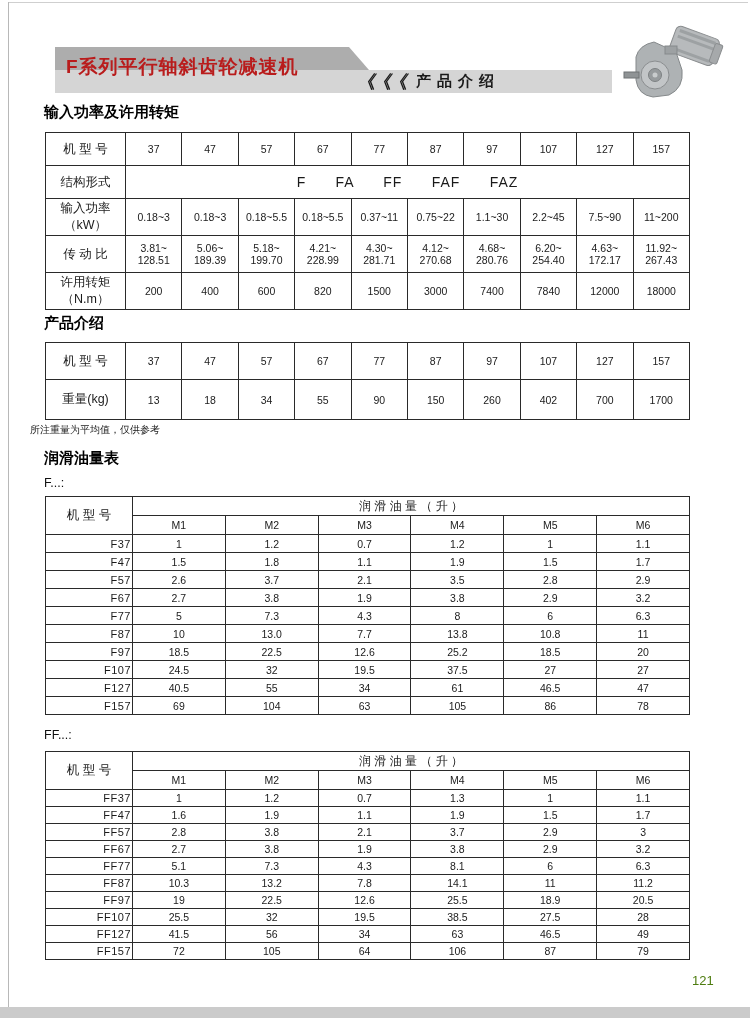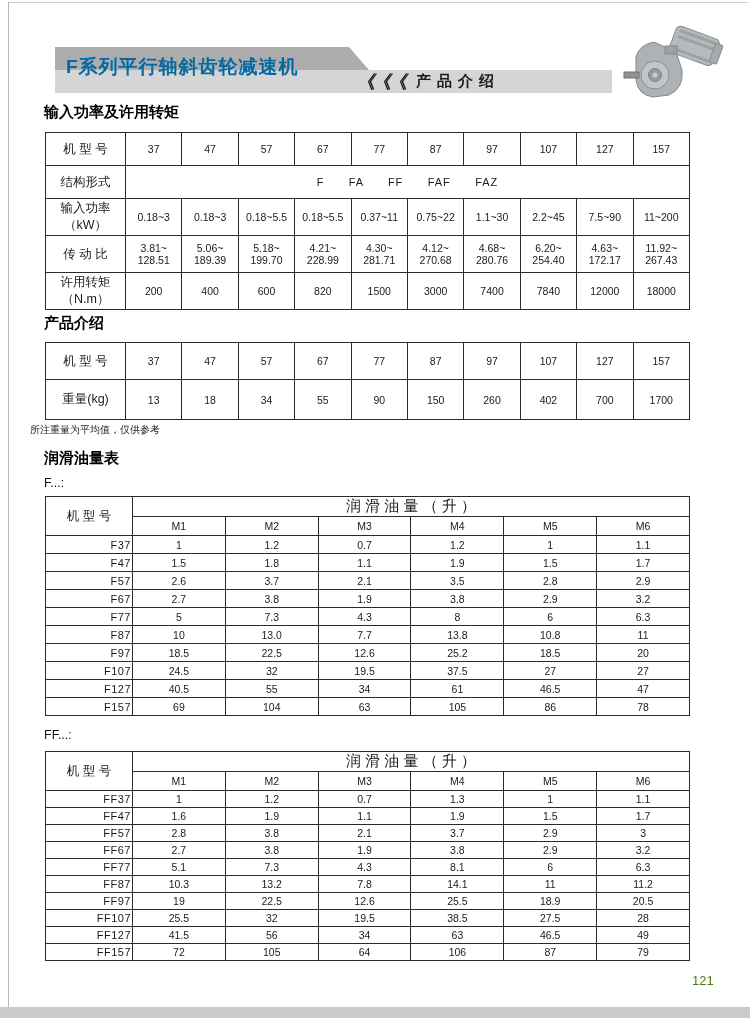--- a/index.html
+++ b/index.html
@@ -9,21 +9,21 @@
 
   
   #edge-left{left:8px;top:2px;width:1px;height:1006px;background:#b8b8b8;}
   #edge-top{left:8px;top:2px;width:740px;height:1px;background:#cfcfcf;}
   #bottom-strip{left:0;top:1007px;width:750px;height:11px;background:#cbcbcb;}
 
   
   #band-dark{left:55px;top:47px;width:314px;height:23px;background:#adadad;
              clip-path:polygon(0 0, calc(100% - 20px) 0, 100% 100%, 0 100%);}
   #band-light{left:55px;top:70px;width:557px;height:23px;background:#d5d5d5;}
-  #doc-title{left:66px;top:54px;font-size:19px;font-weight:bold;letter-spacing:1px;color:#0369a1;}
+  #doc-title{left:66px;top:54px;font-size:19px;font-weight:bold;letter-spacing:1px;color:#b91c1c;}
   #intro{left:358px;top:70px;height:23px;display:flex;align-items:center;gap:10px;}
   #intro .chev{font-size:18px;font-weight:bold;transform:skewX(-10deg);display:inline-block;letter-spacing:-2px;}
   #intro .lab{font-size:15px;font-weight:bold;letter-spacing:6px;}
 
   
   .h2{font-size:15px;font-weight:bold;color:#000;}
   #h-power{left:44px;top:103px;}
   #h-weight{left:44px;top:314px;}
   #h-lube{left:44px;top:449px;}
   .sublabel{font-size:12.5px;color:#111;}
@@ -41,25 +41,25 @@
   #weight-table{left:45px;top:342px;}
   #lube-f{left:45px;top:496px;}
   #lube-ff{left:45px;top:751px;}
 
   .power td,.weight td{font-size:10.5px;}
   .power td.lbl,.weight td.lbl{font-size:12.5px;}
   .power tr{height:33px;}
   .power tr:nth-child(n+3){height:37px;margin-top:24px;}
   .weight tr:nth-child(1){height:37px;}
   .weight tr:nth-child(2){height:40px;}
-  td.merged{white-space:pre;font-size:11px;letter-spacing:1px;}
+  td.merged{white-space:pre;font-size:14px;letter-spacing:1px;}
 
   .lube thead tr{height:19px;}
   .lube th{font-size:10.5px;}
-  .lube th.group{font-size:15px;font-weight:normal;}
+  .lube th.group{font-size:12px;font-weight:normal;}
   .lube td.lbl{font-size:11px;letter-spacing:0.5px;text-align:right;}
   .lube td{font-size:10.5px;}
   .lube-f tbody tr{height:18px;}
   .lube-ff tbody tr{height:17px;}
   .lube th.model{font-size:12.5px;font-weight:normal;}
 
   #product-image{left:622px;top:22px;width:106px;height:86px;}
 </style>
 </head>
 <body>

